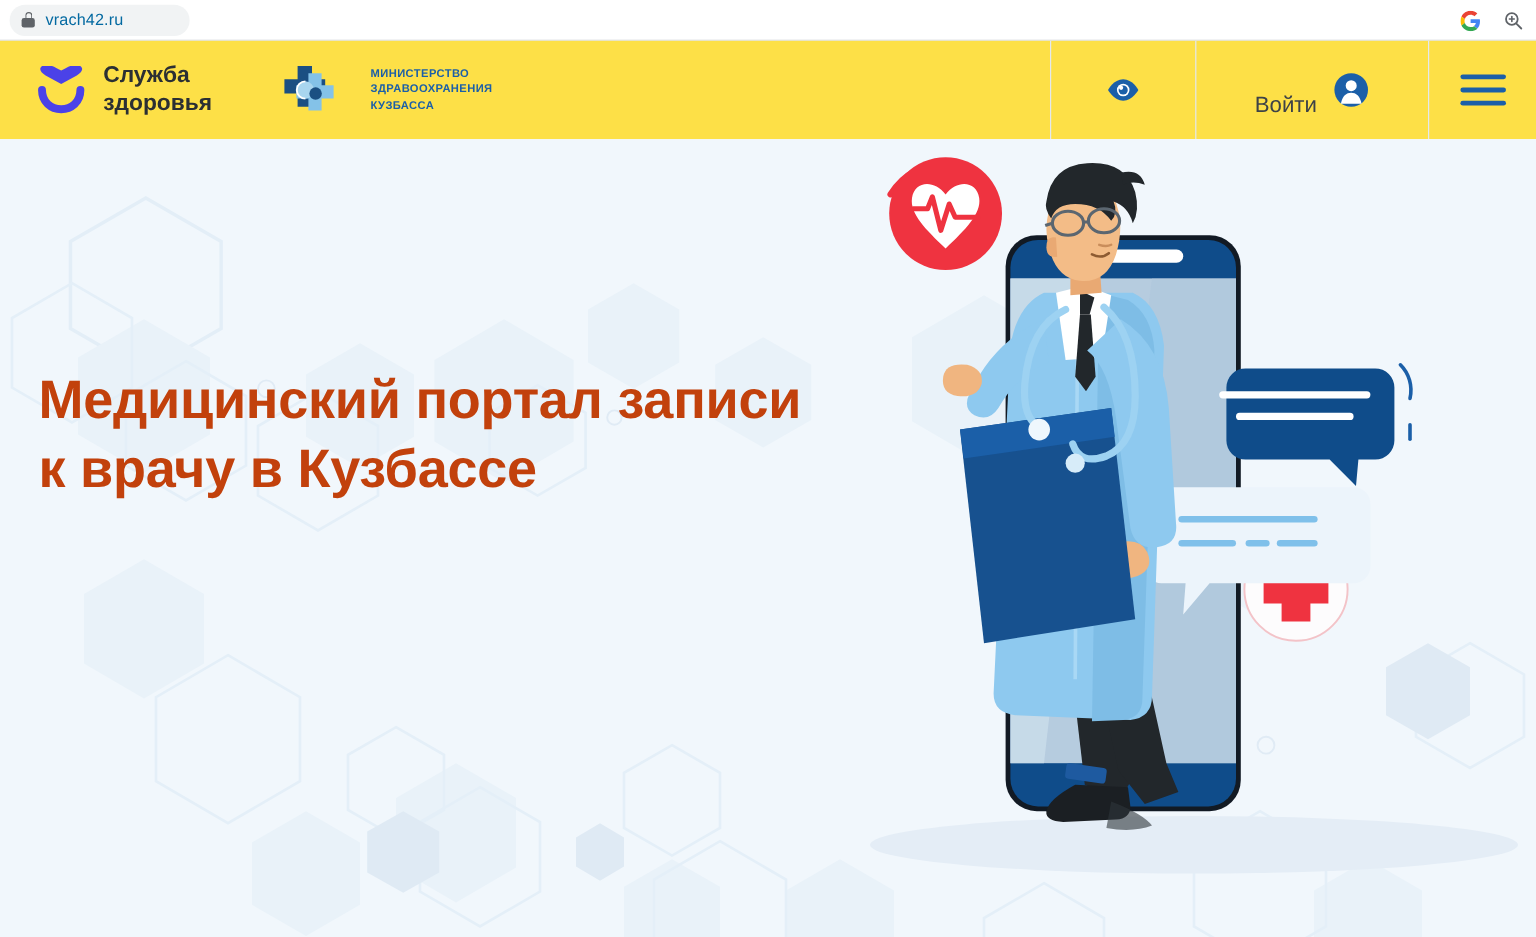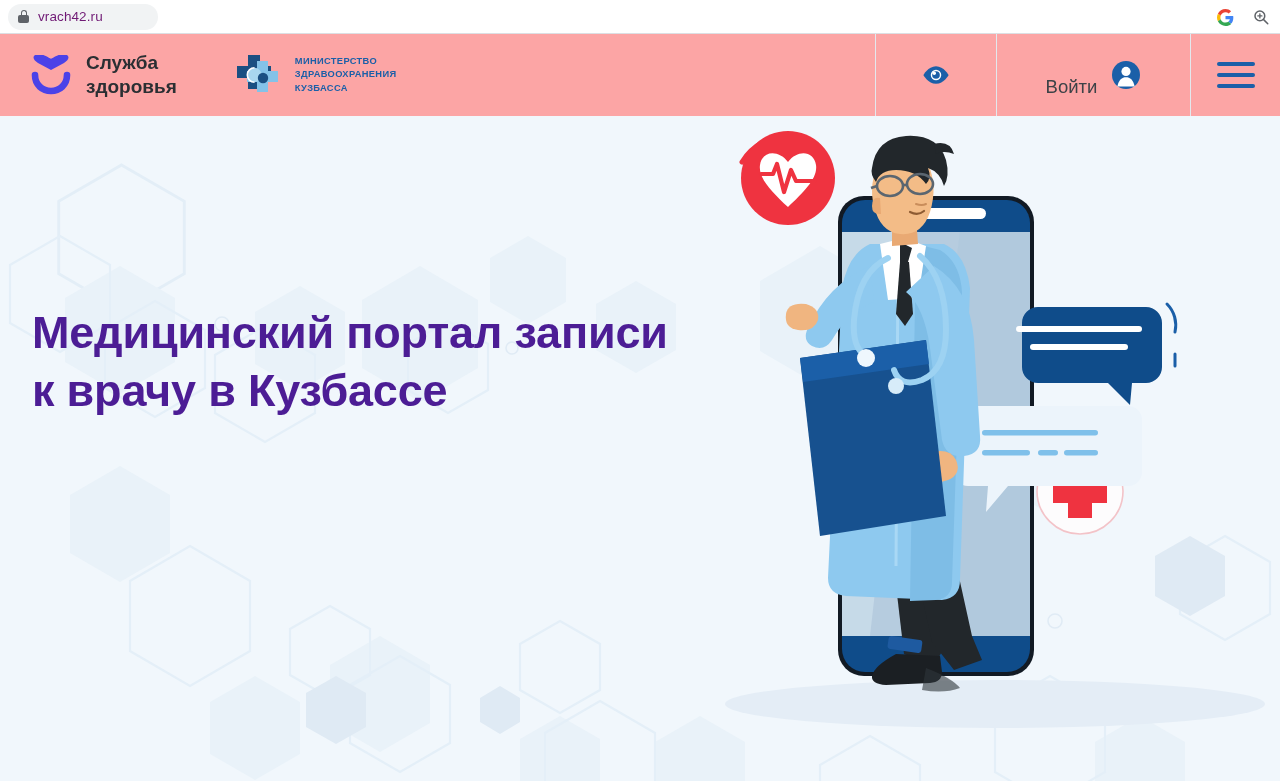--- a/index.html
+++ b/index.html
@@ -31,51 +31,51 @@
     position: absolute; bottom: 0; left: 0;
     width: 11px; height: 8px; background: #5f6368; border-radius: 2px;
   }
   .lock-icon .shackle {
     position: absolute; top: 0; left: 2.5px;
     width: 6px; height: 6px;
     border: 1.6px solid #5f6368; border-bottom: none;
     border-radius: 3px 3px 0 0;
   }
   .omnibox-url {
-    font-size: 13.5px; color: #701a75; white-space: nowrap;
+    font-size: 13.5px; color: #0369a1; white-space: nowrap;
     letter-spacing: 0.1px;
   }
   .browser-right {
     position: absolute; right: 10px; top: 0; height: 34px;
     display: flex; align-items: center; gap: 18px;
   }
   .g-logo { width: 17px; height: 17px; display:block; }
   .zoom-icon { width: 18px; height: 18px; display:block; }
 
   
   .site-header {
     position: absolute; top: 34px; left: 0;
     width: 1280px; height: 82px;
-    background: #fca5a5;
+    background: #fde047;
     display: flex; align-items: stretch;
   }
   .brand {
     display: flex; align-items: center;
     padding-left: 30px; gap: 14px;
     flex: none;
   }
   .brand-mark { width: 42px; height: 40px; flex: none; }
   .brand-text {
     font-size: 19px; line-height: 1.24;
     color: #2b2f33; font-weight: 600;
     white-space: pre-line;
   }
 
   .ministry {
-    display: flex; align-items: center; gap: 10px;
+    display: flex; align-items: center; gap: 24px;
     margin-left: 56px; flex: none;
   }
   .ministry-mark { width: 52px; height: 48px; flex: none; }
   .ministry-text {
     font-size: 9.3px; font-weight: 700; color: #1b5fa8;
     line-height: 1.42; letter-spacing: 0.35px;
     white-space: pre-line; text-transform: uppercase;
   }
 
   .header-spacer { flex: 1 1 auto; }
@@ -101,21 +101,21 @@
     background: #f1f7fc;
     overflow: hidden;
   }
   .hero-hex { position: absolute; inset: 0; width: 100%; height: 100%; }
   .hero-art { position: absolute; right: 0; top: 0; width: 560px; height: 665px; }
 
   .hero-heading {
     position: absolute; left: 32px; top: 188px;
     width: 660px;
     font-size: 45px; line-height: 1.28;
-    font-weight: 700; color: #4c1d95;
+    font-weight: 700; color: #c2410c;
     letter-spacing: -0.2px;
     white-space: pre-line;
   }
 </style>
 </head>
 <body>
 
 <div class="browser-bar">
   <div class="omnibox">
     <span class="lock-icon">

